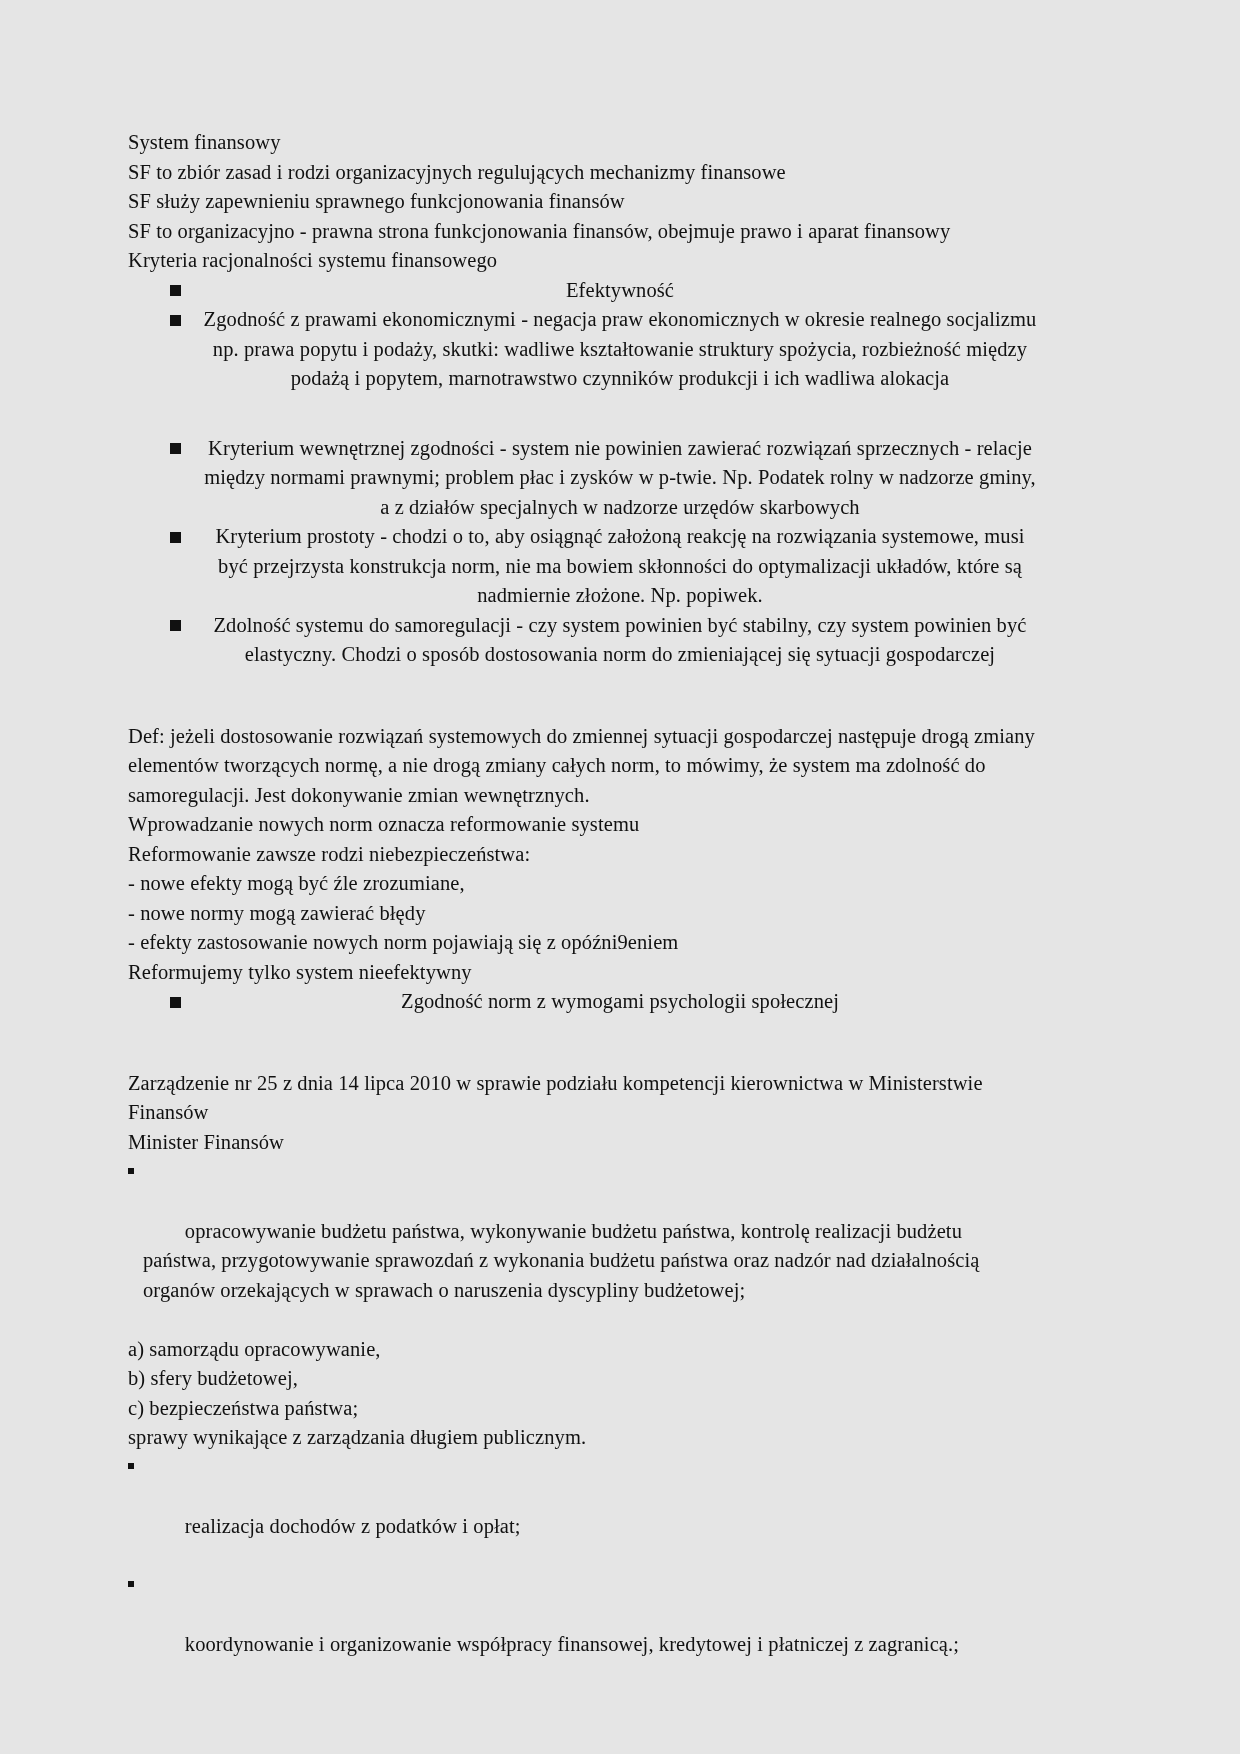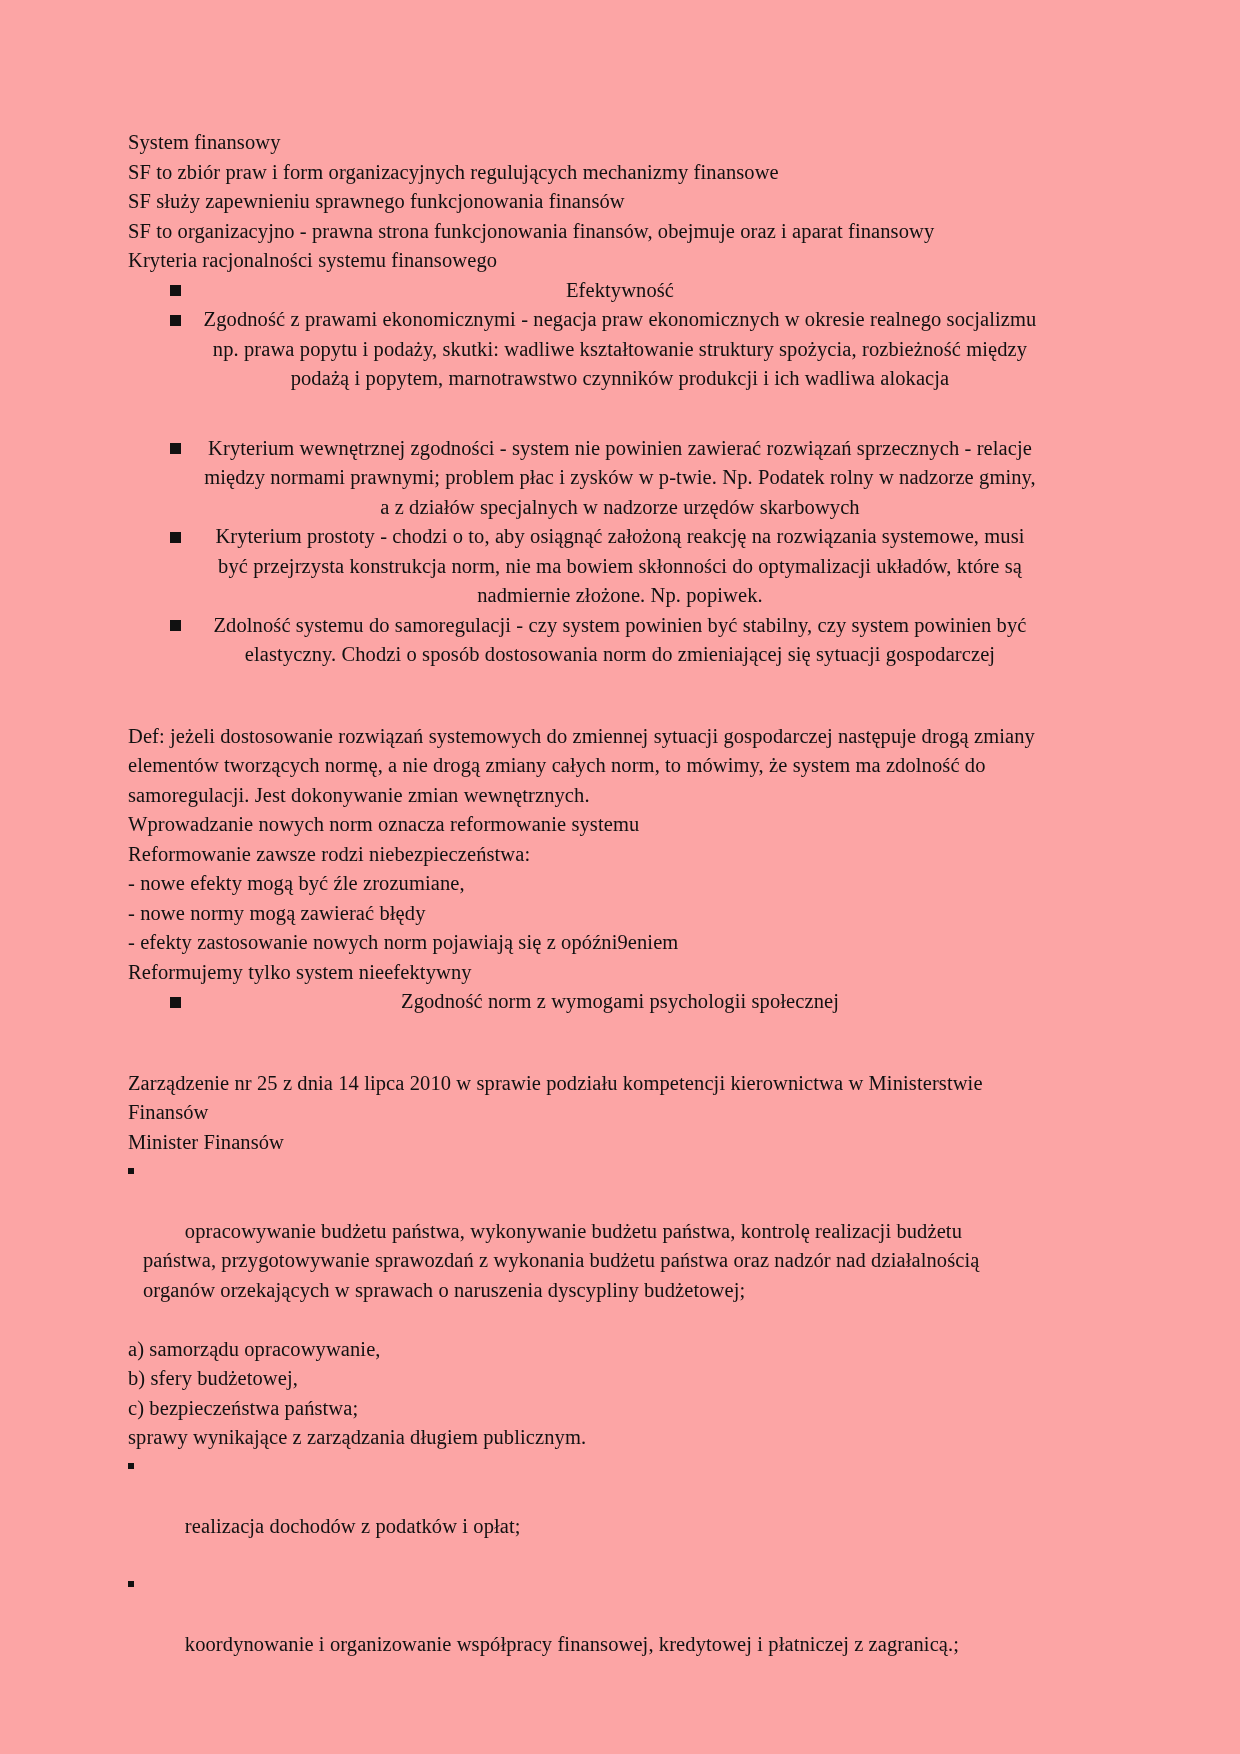--- a/index.html
+++ b/index.html
@@ -3,21 +3,21 @@
 <meta charset="utf-8">
 <style>
   html, body {
     margin: 0;
     padding: 0;
     background: #ffffff;
   }
   .page {
     width: 1240px;
     height: 1754px;
-    background: #fca5a5;
+    background: #e5e5e5;
     position: relative;
     box-sizing: border-box;
     padding: 128px 200px 0 128px;
     font-family: "Liberation Serif", "DejaVu Serif", serif;
     color: #111111;
     overflow: hidden;
   }
   .doc-body {
     font-size: 20.5px;
     line-height: 1.44;
@@ -76,23 +76,23 @@
   }
 </style>
 </head>
 <body>
 
 <div class="page">
   <div class="doc-body">
 
     <div class="para">
       <div class="line">System finansowy</div>
-      <div class="line">SF to zbiór praw i form organizacyjnych regulujących mechanizmy finansowe</div>
+      <div class="line">SF to zbiór zasad i rodzi organizacyjnych regulujących mechanizmy finansowe</div>
       <div class="line">SF służy zapewnieniu sprawnego funkcjonowania finansów</div>
-      <div class="line">SF to organizacyjno - prawna strona funkcjonowania finansów, obejmuje oraz i aparat finansowy</div>
+      <div class="line">SF to organizacyjno - prawna strona funkcjonowania finansów, obejmuje prawo i aparat finansowy</div>
       <div class="line">Kryteria racjonalności systemu finansowego</div>
     </div>
 
     <ul class="sq-list">
       <li class="sq-item">
         <span class="sq-marker"></span>
         <span class="sq-text">Efektywność</span>
       </li>
       <li class="sq-item">
         <span class="sq-marker"></span>

